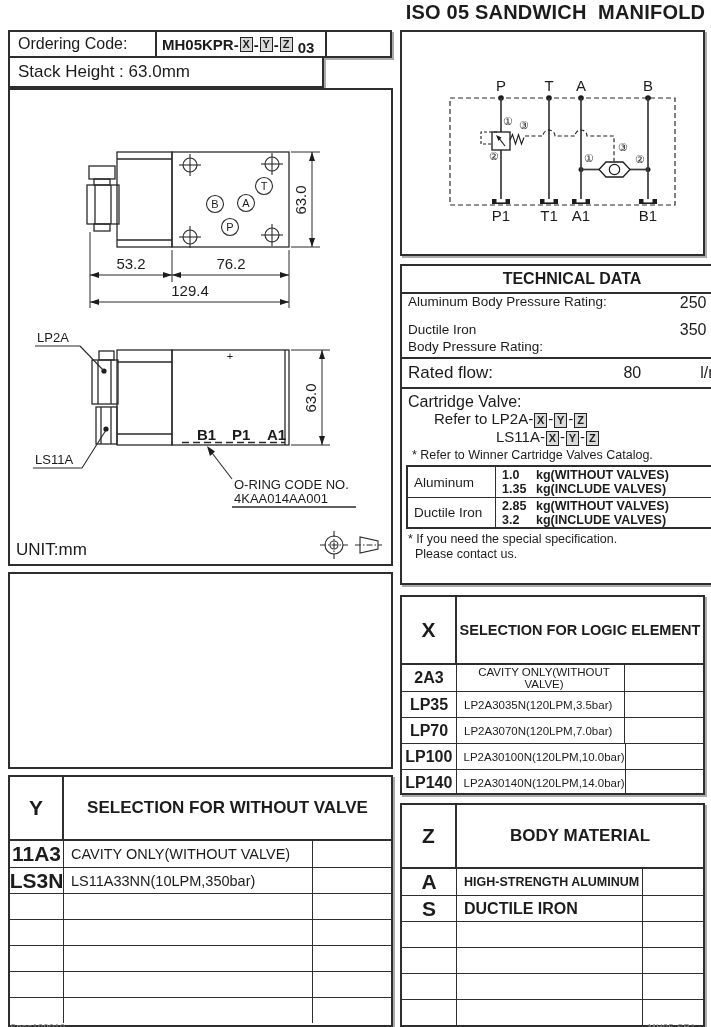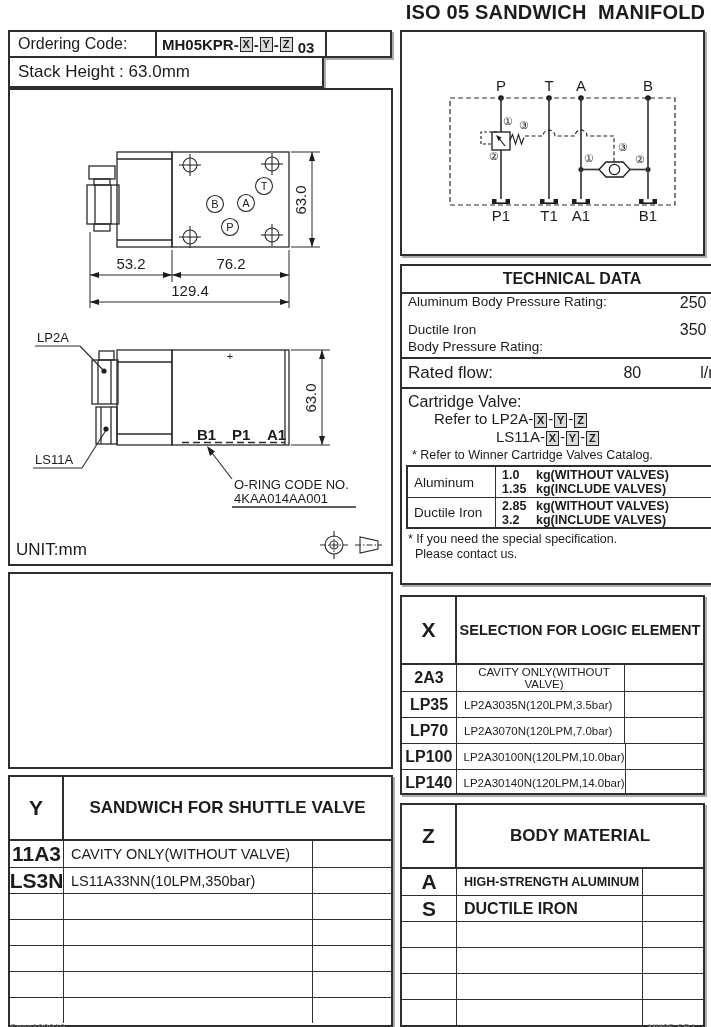--- a/index.html
+++ b/index.html
@@ -257,21 +257,21 @@
       <line x1="345" y1="455" x2="372" y2="455" stroke-dasharray="6,2,1.5,2"></line>
     </g>
   </svg>
 </div>
 
 <div class="abs bx empty-box"></div>
 
 <div class="abs bx shadow sel-table y-table">
   <div class="sel-head">
     <div class="hcode">Y</div>
-    <div class="htitle">SANDWICH FOR SHUTTLE VALVE</div>
+    <div class="htitle">SELECTION FOR WITHOUT VALVE</div>
   </div>
   <div class="sel-row">
     <div class="rcode">11A3</div>
     <div class="rdesc">CAVITY ONLY(WITHOUT VALVE)</div>
     <div class="rextra"></div>
   </div>
   <div class="sel-row">
     <div class="rcode">LS3N</div>
     <div class="rdesc">LS11A33NN(10LPM,350bar)</div>
     <div class="rextra"></div>

